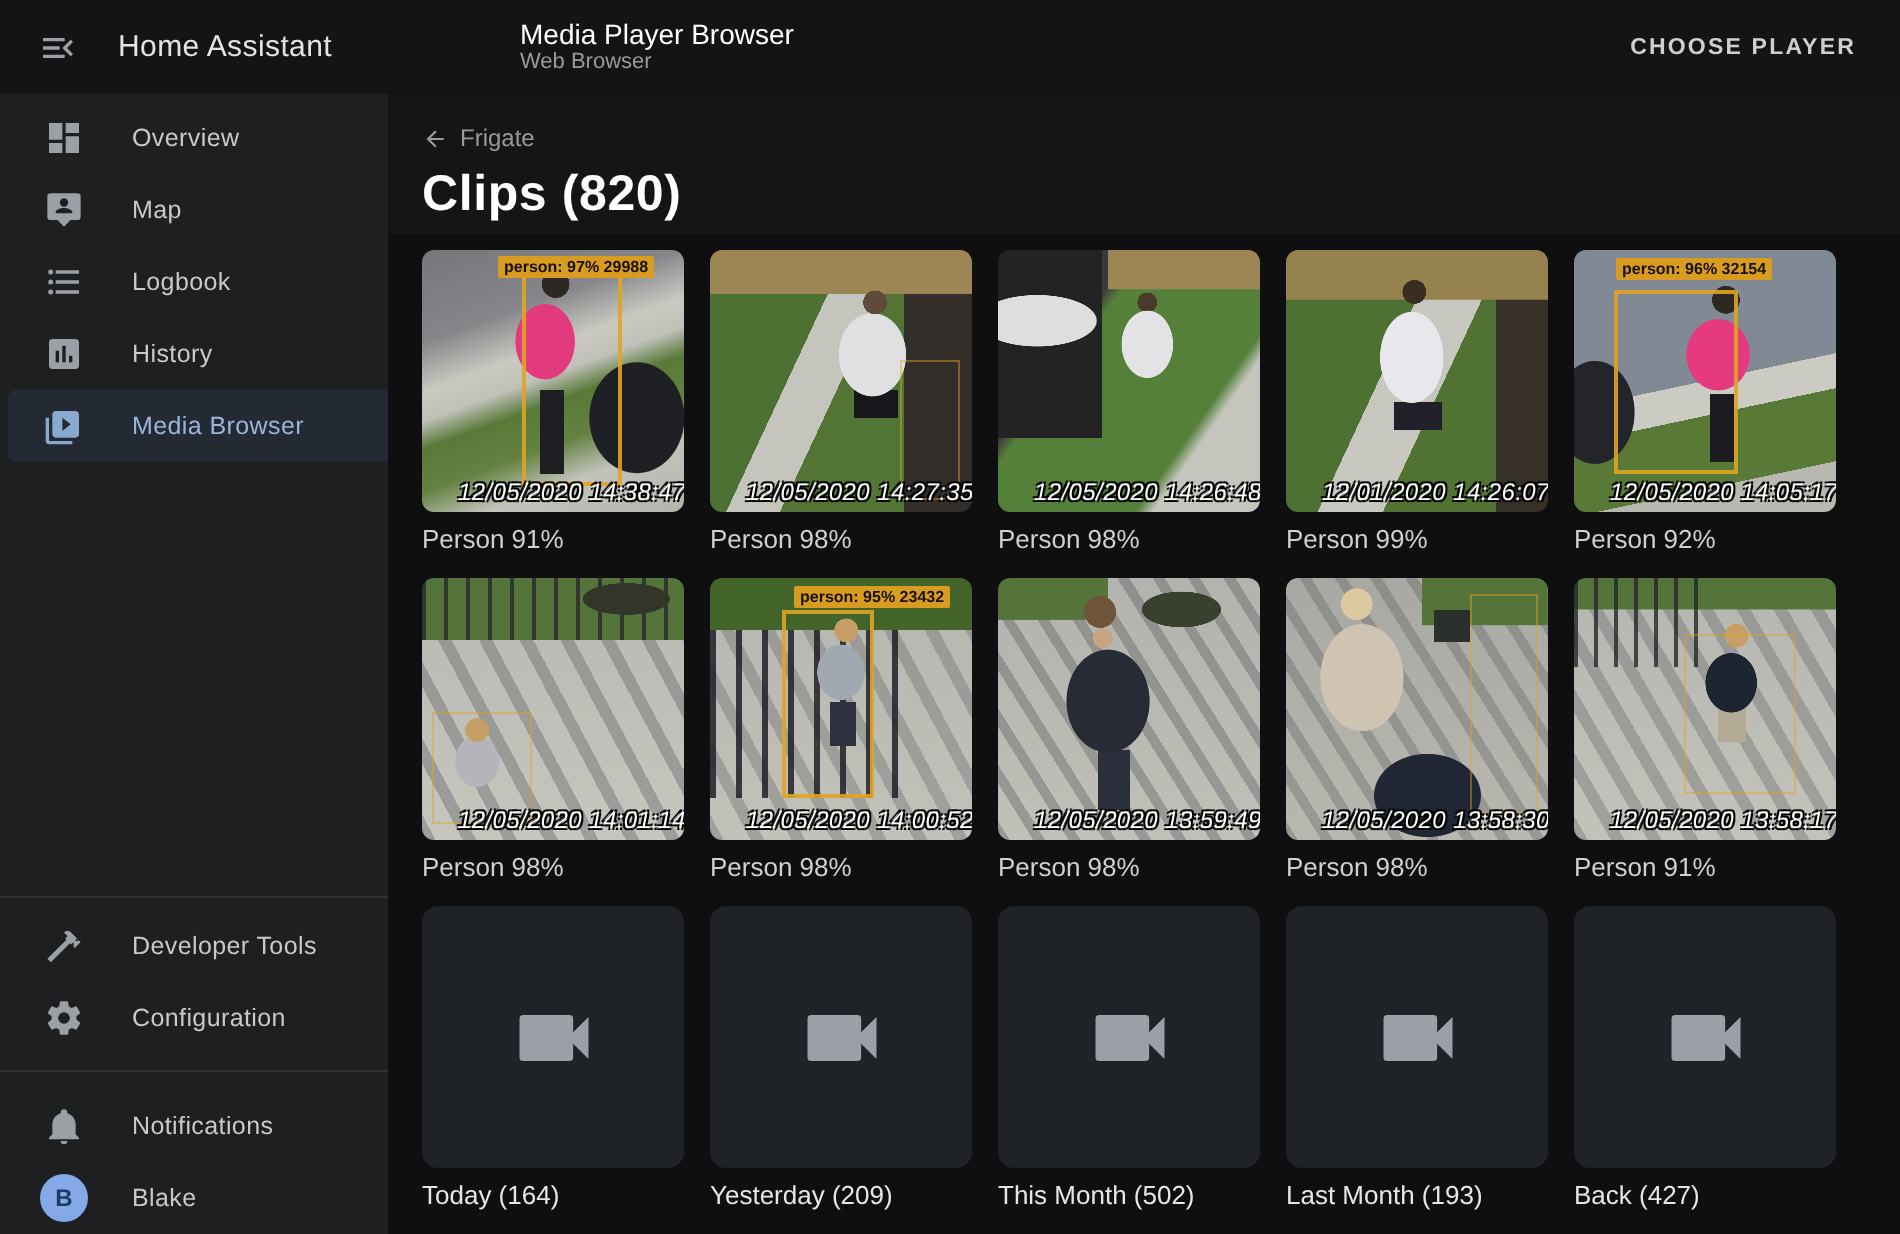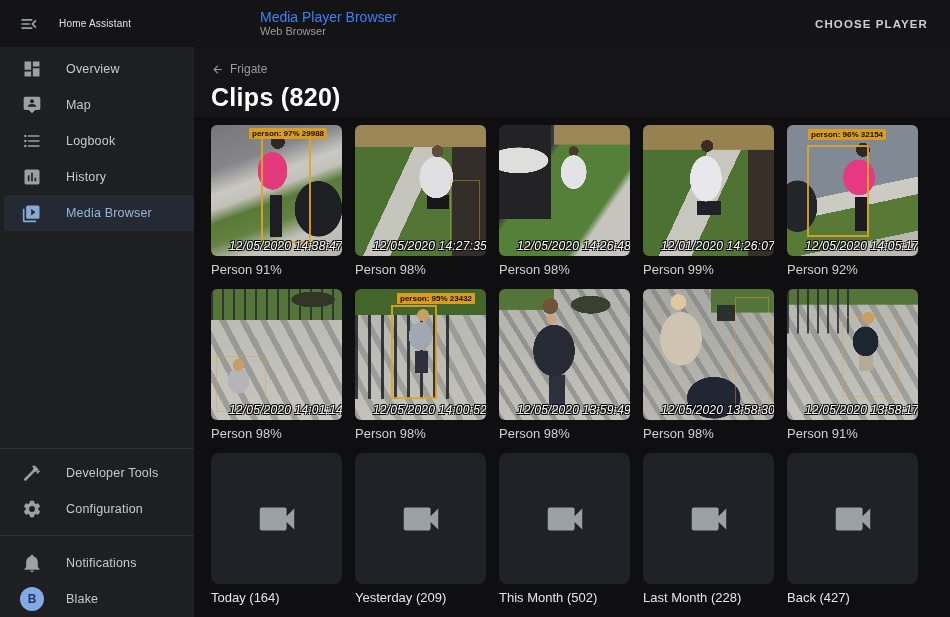--- a/index.html
+++ b/index.html
@@ -3,23 +3,23 @@
 <meta charset="utf-8">
 <style>
   * { margin:0; padding:0; box-sizing:border-box; }
   html,body { width:950px; height:617px; overflow:hidden; }
   body { font-family:"Liberation Sans", sans-serif; background:#0f0f11; color:#e4e4e4; }
 
   
   .topbar { position:absolute; left:0; top:0; width:950px; height:47px; background:#141416; display:flex; align-items:center; z-index:5; }
   .topbar-left { width:194px; display:flex; align-items:center; gap:18px; padding-left:17px; flex:none; }
   .menu-btn { background:none; border:none; color:#9aa0a6; cursor:pointer; width:24px; height:24px; display:flex; align-items:center; justify-content:center; }
-  .app-title { font-size:10px; color:#e3e3e3; letter-spacing:.2px; }
+  .app-title { font-size:15px; color:#e3e3e3; letter-spacing:.2px; }
   .topbar-main { margin-left:66px; line-height:1.2; }
-  .tb-title { font-size:14px; color:#3b82f6; font-weight:400; }
+  .tb-title { font-size:14px; color:#ffffff; font-weight:400; }
   .tb-sub { font-size:11px; color:#9a9a9a; }
   .choose-player { margin-left:auto; margin-right:14px; background:none; border:none; color:#cfcfcf; font-family:"Liberation Sans",sans-serif; font-size:11.5px; font-weight:700; letter-spacing:1.1px; cursor:pointer; padding:8px 8px; }
 
   
   .sidebar { position:absolute; left:0; top:47px; width:218px; height:570px; background:#1d1f21; display:flex; flex-direction:column; padding-top:4px; }
   .side-item { height:36px; display:flex; align-items:center; gap:24px; padding-left:18px; margin:0 4px; border-radius:4px; cursor:pointer; color:#c9c9c9; }
   .side-item .s-icon { width:20px; height:20px; color:#9aa0a6; flex:none; display:flex; align-items:center; justify-content:center; }
   .side-item .s-label { font-size:12.5px; font-weight:500; letter-spacing:.2px; }
   .side-item.selected { background:#232a34; color:#9db4d6; }
   .side-item.selected .s-icon { color:#8aa9d0; }
@@ -360,21 +360,21 @@
       </div>
       <div class="caption folder-caption">This Month (502)</div>
     </div>
 
     <div class="cell">
       <div class="folder-thumb">
         <svg width="46" height="46" viewBox="0 0 24 24" fill="currentColor">
             <path d="M17,10.5V7A1,1 0 0,0 16,6H4A1,1 0 0,0 3,7V17A1,1 0 0,0 4,18H16A1,1 0 0,0 17,17V13.5L21,17.5V6.5L17,10.5Z"></path>
           </svg>
       </div>
-      <div class="caption folder-caption">Last Month (228)</div>
+      <div class="caption folder-caption">Last Month (193)</div>
     </div>
 
     <div class="cell">
       <div class="folder-thumb">
         <svg width="46" height="46" viewBox="0 0 24 24" fill="currentColor">
             <path d="M17,10.5V7A1,1 0 0,0 16,6H4A1,1 0 0,0 3,7V17A1,1 0 0,0 4,18H16A1,1 0 0,0 17,17V13.5L21,17.5V6.5L17,10.5Z"></path>
           </svg>
       </div>
       <div class="caption folder-caption">Back (427)</div>
     </div>

